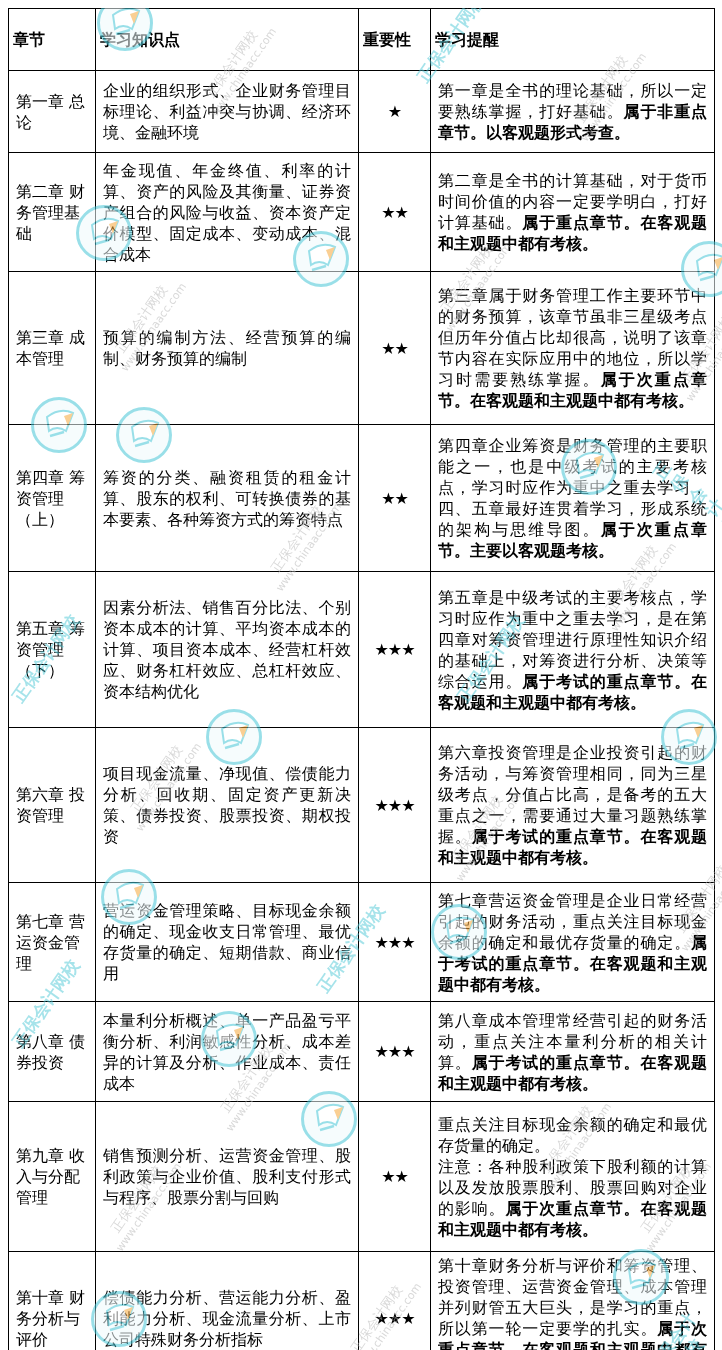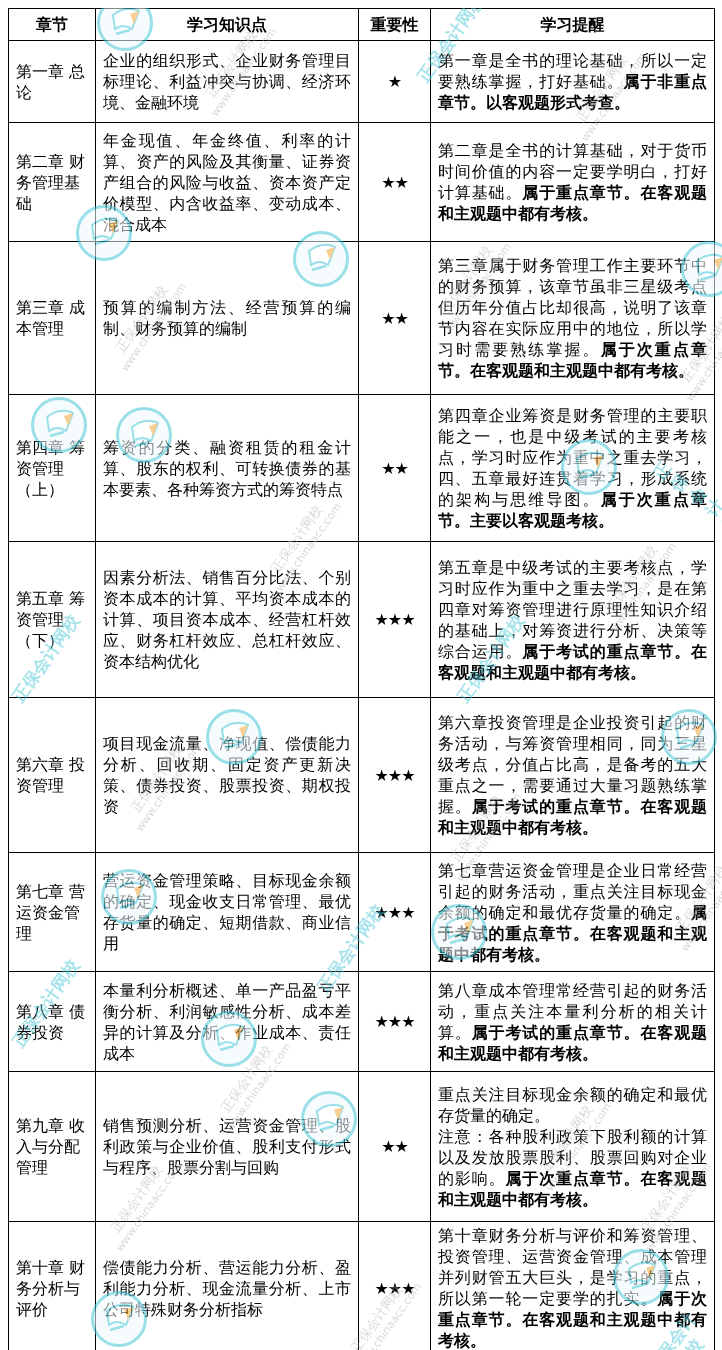--- a/index.html
+++ b/index.html
@@ -19,22 +19,22 @@
   table.guide col.c3{width:72px;}
   table.guide col.c4{width:284px;}
   table.guide th,table.guide td{
     border:1.5px solid #000;
     vertical-align:middle;
     font-size:16px;line-height:21px;
     padding:3px 7px;
     overflow:hidden;
   }
   table.guide thead th{
-    font-weight:bold;text-align:center;height:27px;
-    padding:2px 4px;font-size:16px;
+    font-weight:bold;text-align:left;height:27px;
+    padding:17px 4px;font-size:16px;
   }
   td.chapter{line-height:26px;padding-left:6px;padding-right:4px;text-align:left;}
   td.points{text-align:justify;text-justify:inter-ideograph;}
   td.stars{text-align:center;font-size:20px;letter-spacing:-1px;padding:0;
     font-family:"DejaVu Sans","Liberation Sans",sans-serif;}
   td.remark{text-align:justify;text-justify:inter-ideograph;}
   td.remark .main{white-space:pre-line;}
   td.remark .bold{font-weight:bold;}
   
   tbody tr:nth-child(1) {height:82px;}
@@ -84,21 +84,21 @@
     <tbody>
     <tr>
       <td class="chapter">第一章 总论</td>
       <td class="points">企业的组织形式、企业财务管理目标理论、利益冲突与协调、经济环境、金融环境</td>
       <td class="stars">★</td>
       <td class="remark"><span class="main">第一章是全书的理论基础，所以一定要熟练掌握，打好基础。</span><span class="bold">属于非重点章节。以客观题形式考查。</span></td>
     </tr>
 
     <tr>
       <td class="chapter">第二章 财务管理基础</td>
-      <td class="points">年金现值、年金终值、利率的计算、资产的风险及其衡量、证券资产组合的风险与收益、资本资产定价模型、内含收益率、变动成本、混合成本</td>
+      <td class="points">年金现值、年金终值、利率的计算、资产的风险及其衡量、证券资产组合的风险与收益、资本资产定价模型、固定成本、变动成本、混合成本</td>
       <td class="stars">★★</td>
       <td class="remark"><span class="main">第二章是全书的计算基础，对于货币时间价值的内容一定要学明白，打好计算基础。</span><span class="bold">属于重点章节。在客观题和主观题中都有考核。</span></td>
     </tr>
 
     <tr>
       <td class="chapter">第三章 成本管理</td>
       <td class="points">预算的编制方法、经营预算的编制、财务预算的编制</td>
       <td class="stars">★★</td>
       <td class="remark"><span class="main">第三章属于财务管理工作主要环节中的财务预算，该章节虽非三星级考点但历年分值占比却很高，说明了该章节内容在实际应用中的地位，所以学习时需要熟练掌握。</span><span class="bold">属于次重点章节。在客观题和主观题中都有考核。</span></td>
     </tr>

